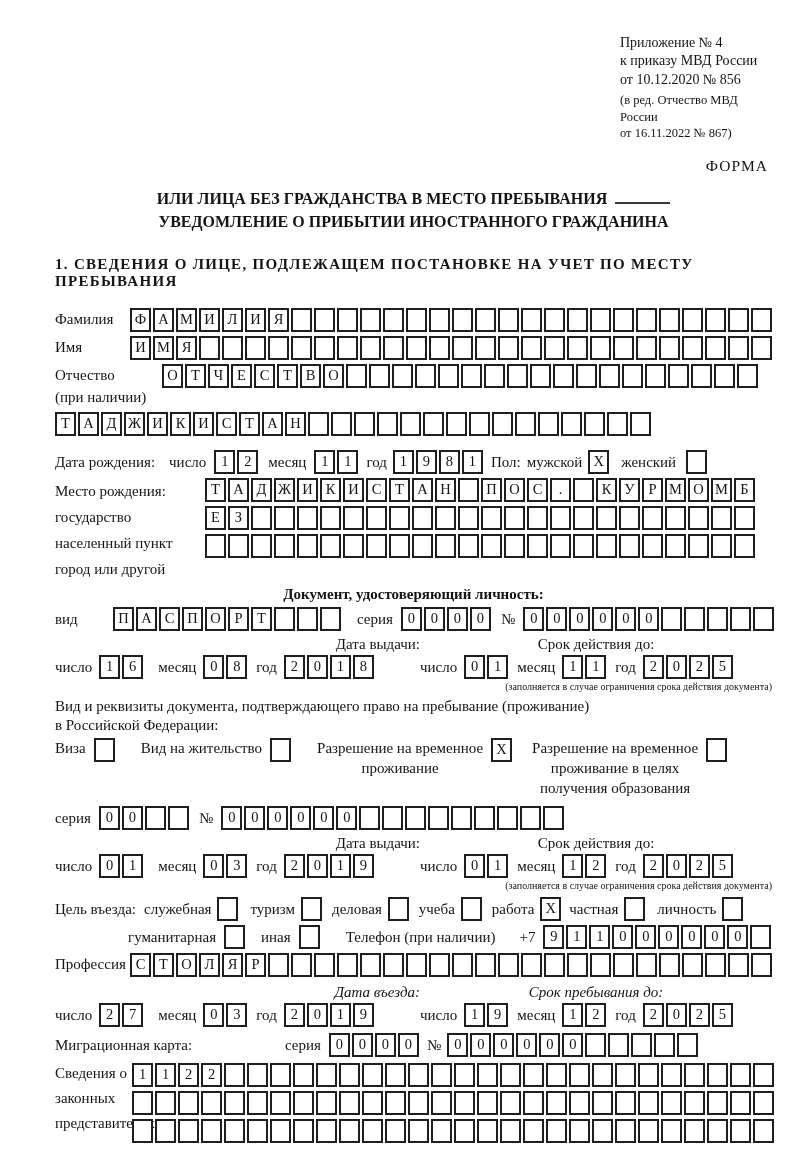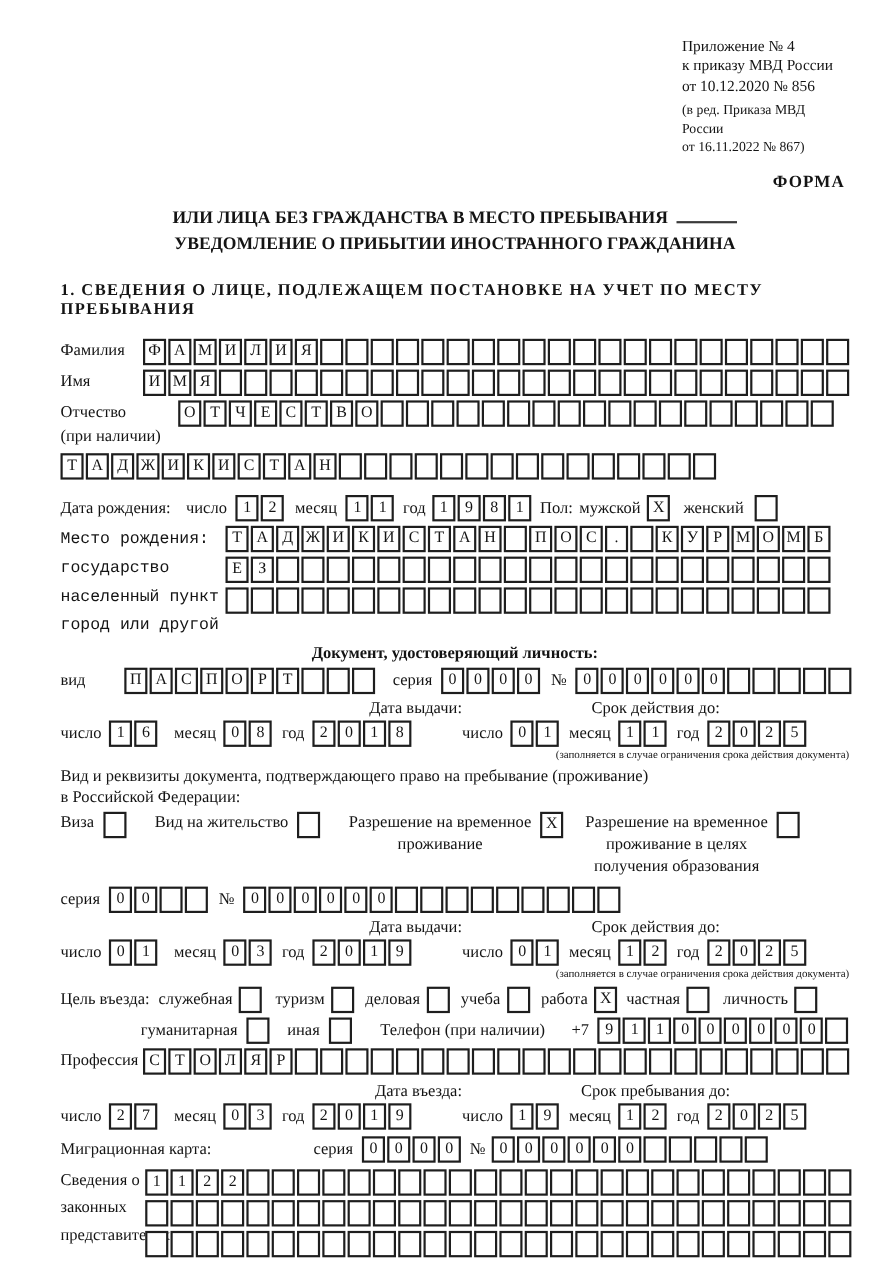--- a/index.html
+++ b/index.html
@@ -23,21 +23,21 @@
   .row { display:flex; align-items:flex-start; margin-bottom:4px; white-space:nowrap; }
   .lbl { line-height:24px; flex:none; }
   .lbl2 { line-height:22px; flex:none; }
 
   .g6{margin-left:6px} .g8{margin-left:8px} .g10{margin-left:10px}
   .g14{margin-left:14px} .g18{margin-left:18px} .g24{margin-left:24px}
 
   
   .hdr { margin-left:565px; font-size:14px; line-height:1.32; }
   .hdr .rev { font-size:12.5px; margin-top:3px; line-height:1.3; }
-  .forma { text-align:right; font-weight:bold; font-size:15.5px; letter-spacing:1px; margin-top:16px; padding-right:4px; }
+  .forma { text-align:right; font-weight:normal; font-size:15.5px; letter-spacing:1px; margin-top:16px; padding-right:4px; }
 
   .title { text-align:center; font-weight:bold; font-size:16px; line-height:1.45; margin-top:12px; }
   .blank { display:inline-block; width:55px; height:14px; border-bottom:2px solid #3a3a3a; margin-left:8px; }
 
   .sec-head { font-weight:bold; font-size:15px; letter-spacing:1.3px; margin-top:22px; margin-bottom:18px; }
 
   .lab-col { flex:none; line-height:22px; }
   .w75{width:75px} .w107{width:107px} .w150{width:150px} .w77{width:77px}
 
   .center-bold { text-align:center; font-weight:bold; font-size:15px; margin:2px 0 4px 0; }
@@ -58,21 +58,21 @@
 </head>
 <body>
 
 <div class="page">
 
   <div class="hdr">
     <div>Приложение № 4</div>
     <div>к приказу МВД России</div>
     <div>от 10.12.2020 № 856</div>
     <div class="rev">
-      <div>(в ред. Приказа МВД России</div>
+      <div>(в ред. Отчество МВД России</div>
       <div>от 16.11.2022 № 867)</div>
     </div>
   </div>
 
   <div class="forma">ФОРМА</div>
 
   <div class="title">
     <div>
       <span>ИЛИ ЛИЦА БЕЗ ГРАЖДАНСТВА В МЕСТО ПРЕБЫВАНИЯ</span><span class="blank"></span>
     </div>
@@ -235,21 +235,21 @@
         <span class="cell">1</span>
       </span>
     <span class="lbl g6">Пол:</span>
     <span class="lbl g6">мужской</span>
     <span class="cell cb g6">X</span>
     <span class="lbl g10">женский</span>
     <span class="cell cb g10"></span>
   </div>
 
   <div class="row">
-    <span class="lab-col w150" style="line-height:26px;font-family:Liberation Mono, monospace;">
+    <span class="lab-col w150" style="line-height:26px;">
       <div>Место рождения:</div>
       <div>государство</div>
       <div>населенный пункт</div>
       <div>город или другой</div>
     </span>
     <span class="stack">
       <span class="cells">
           <span class="cell">Т</span>
           <span class="cell">А</span>
           <span class="cell">Д</span>
@@ -588,21 +588,21 @@
         <span class="cell"></span>
         <span class="cell"></span>
         <span class="cell"></span>
         <span class="cell"></span>
         <span class="cell"></span>
         <span class="cell"></span>
         <span class="cell"></span>
       </span>
   </div>
 
-  <div class="row mt6" style="margin-bottom:2px;">
+  <div class="row mt6" style="margin-bottom:2px;font-style:italic;">
     <span class="dh-l">Дата въезда:</span>
     <span class="dh-r">Срок пребывания до:</span>
   </div>
   <div class="row">
     <span class="dcol-l">
       <span class="lbl">число</span>
       <span class="cells">
           <span class="cell">2</span>
           <span class="cell">7</span>
         </span>

